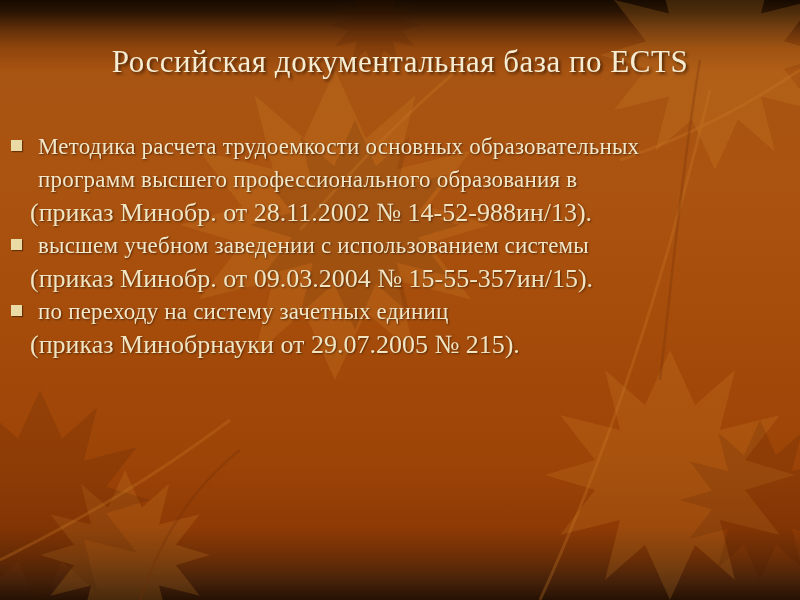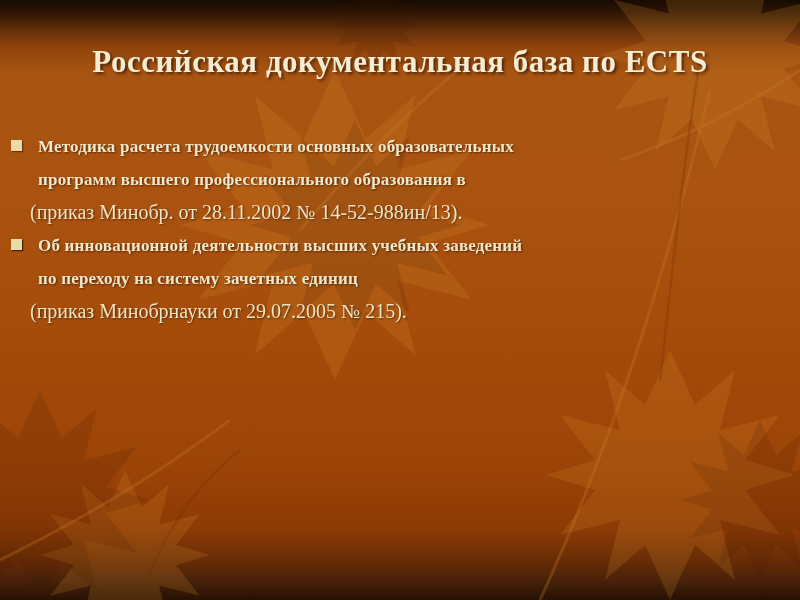--- a/index.html
+++ b/index.html
@@ -19,42 +19,42 @@
       #9c4307 78%,
       #8e3a05 88%,
       #6b2e06 93%,
       #45210a 97%,
       #251103 100%);
   }
   .bg-art{position:absolute;left:0;top:0;width:800px;height:600px;}
   .title{
     position:absolute;top:44px;left:0;width:100%;
     margin:0;text-align:center;
-    font-size:31px;font-weight:700;letter-spacing:.5px;
+    font-size:31px;font-weight:400;letter-spacing:.5px;
     color:#f5ecd2;
     text-shadow:2px 2px 3px rgba(43,18,2,.7);
   }
   .content{
     position:absolute;left:10px;top:130px;width:782px;
     color:#f2e7c9;
   }
   .item{position:relative;padding-left:28px;}
   .bullet{
     position:absolute;left:1px;top:10px;
     width:11px;height:11px;
     background:#e9daa6;
     box-shadow:1px 1px 1px rgba(43,18,2,.5);
   }
   .bold-line{
-    font-weight:700;font-size:17px;line-height:33px;
+    font-weight:400;font-size:23px;line-height:33px;
     letter-spacing:.2px;white-space:nowrap;
     text-shadow:1px 1px 2px rgba(43,18,2,.65);
   }
   .order{
-    font-weight:400;font-size:20px;line-height:33px;
+    font-weight:400;font-size:26px;line-height:33px;
     margin-left:-8px;color:#f0e4c2;white-space:nowrap;
     text-shadow:1px 1px 2px rgba(43,18,2,.6);
   }
 </style>
 </head>
 <body>
 
 <div class="slide">
 
   <svg class="bg-art" viewBox="0 0 800 600" xmlns="http://www.w3.org/2000/svg" aria-hidden="true">
@@ -94,23 +94,24 @@
 
     <div class="item">
       <span class="bullet"></span>
       <div class="bold-line">Методика расчета трудоемкости основных образовательных</div>
       <div class="bold-line">программ высшего профессионального образования в</div>
       <div class="order">(приказ Минобр. от 28.11.2002 № 14-52-988ин/13).</div>
     </div>
 
     <div class="item">
       <span class="bullet"></span>
+      <div class="bold-line">высшем учебном заведении с использованием системы</div>
+      <div class="order">(приказ Минобр. от 09.03.2004 № 15-55-357ин/15).</div>
     </div>
 
     <div class="item">
       <span class="bullet"></span>
-      <div class="bold-line">Об инновационной деятельности высших учебных заведений</div>
       <div class="bold-line">по переходу на систему зачетных единиц</div>
       <div class="order">(приказ Минобрнауки от 29.07.2005 № 215).</div>
     </div>
 
   </div>
 </div>
 
 </body></html>

